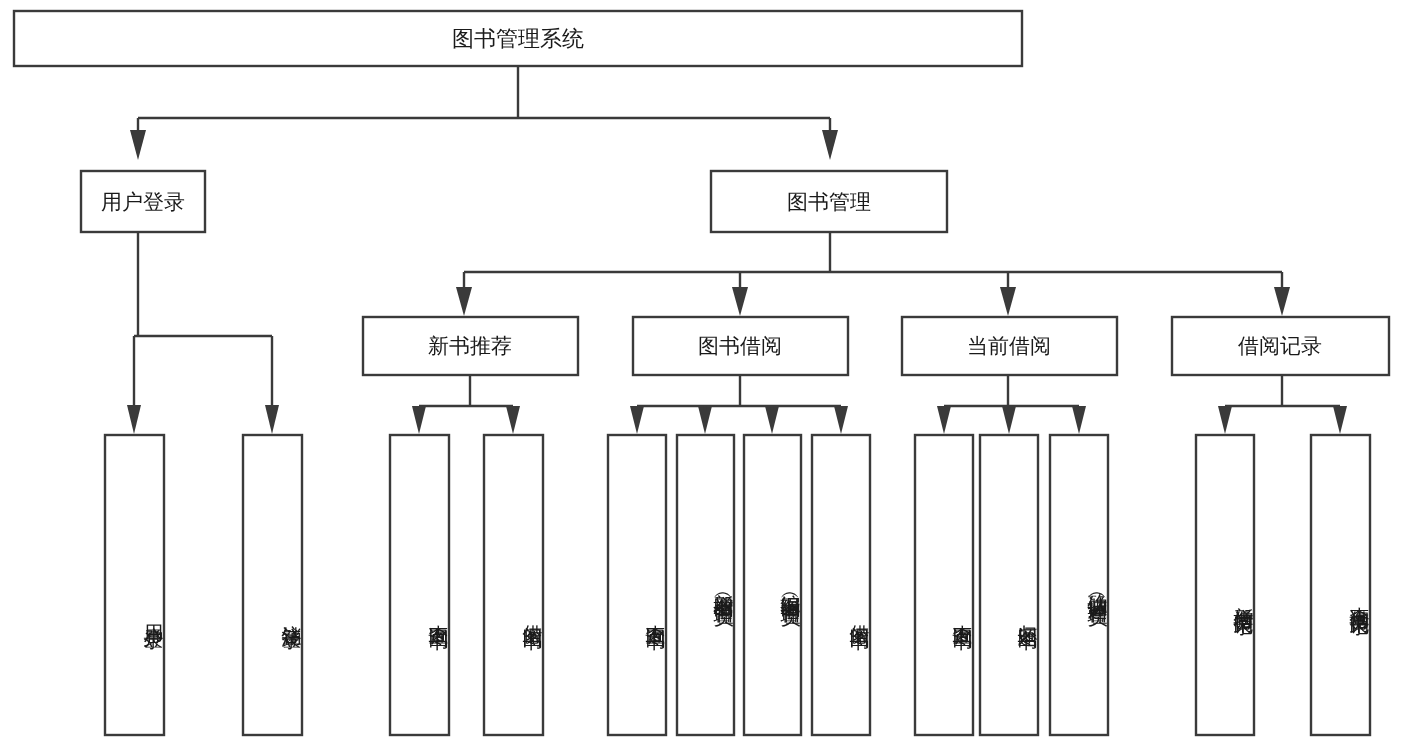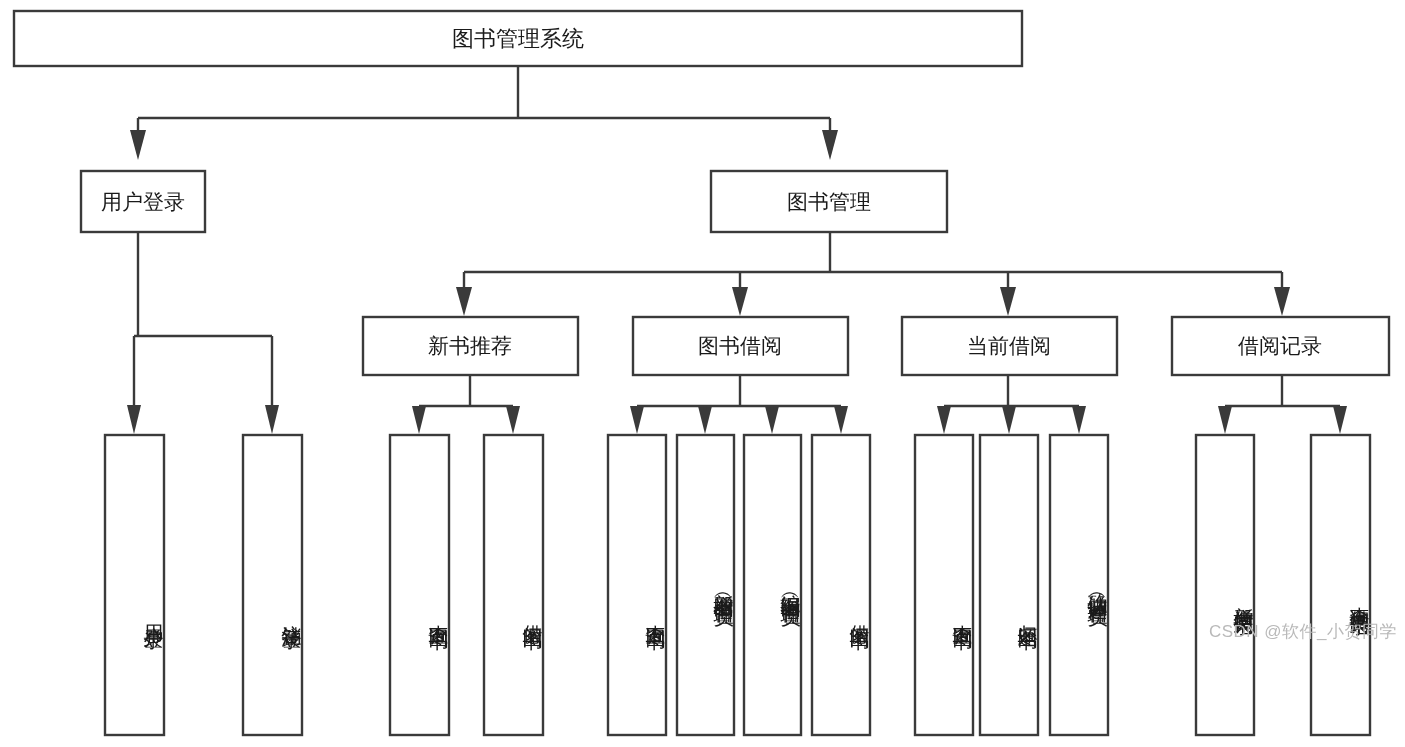--- a/index.html
+++ b/index.html
@@ -219,15 +219,14 @@
   <div class="v-label" style="left:744px; top:443px; width:57px; height:288px;">编辑图书（管理员）</div>
   <div class="v-label" style="left:812px; top:497px; width:58px; height:232px;">借阅图书</div>
 
   <div class="v-label" style="left:915px; top:497px; width:58px; height:232px;">查询图书</div>
   <div class="v-label" style="left:980px; top:497px; width:58px; height:232px;">归还图书</div>
   <div class="v-label" style="left:1050px; top:443px; width:58px; height:288px;">确认归还（管理员）</div>
 
   <div class="v-label" style="left:1196px; top:466px; width:58px; height:262px;">新增借阅记录</div>
   <div class="v-label" style="left:1311px; top:466px; width:59px; height:262px;">查询借阅记录</div>
 
-  <div class="watermark">CSDN @软件_小贺同学</div>
 
 </div>
 
 </body></html>

